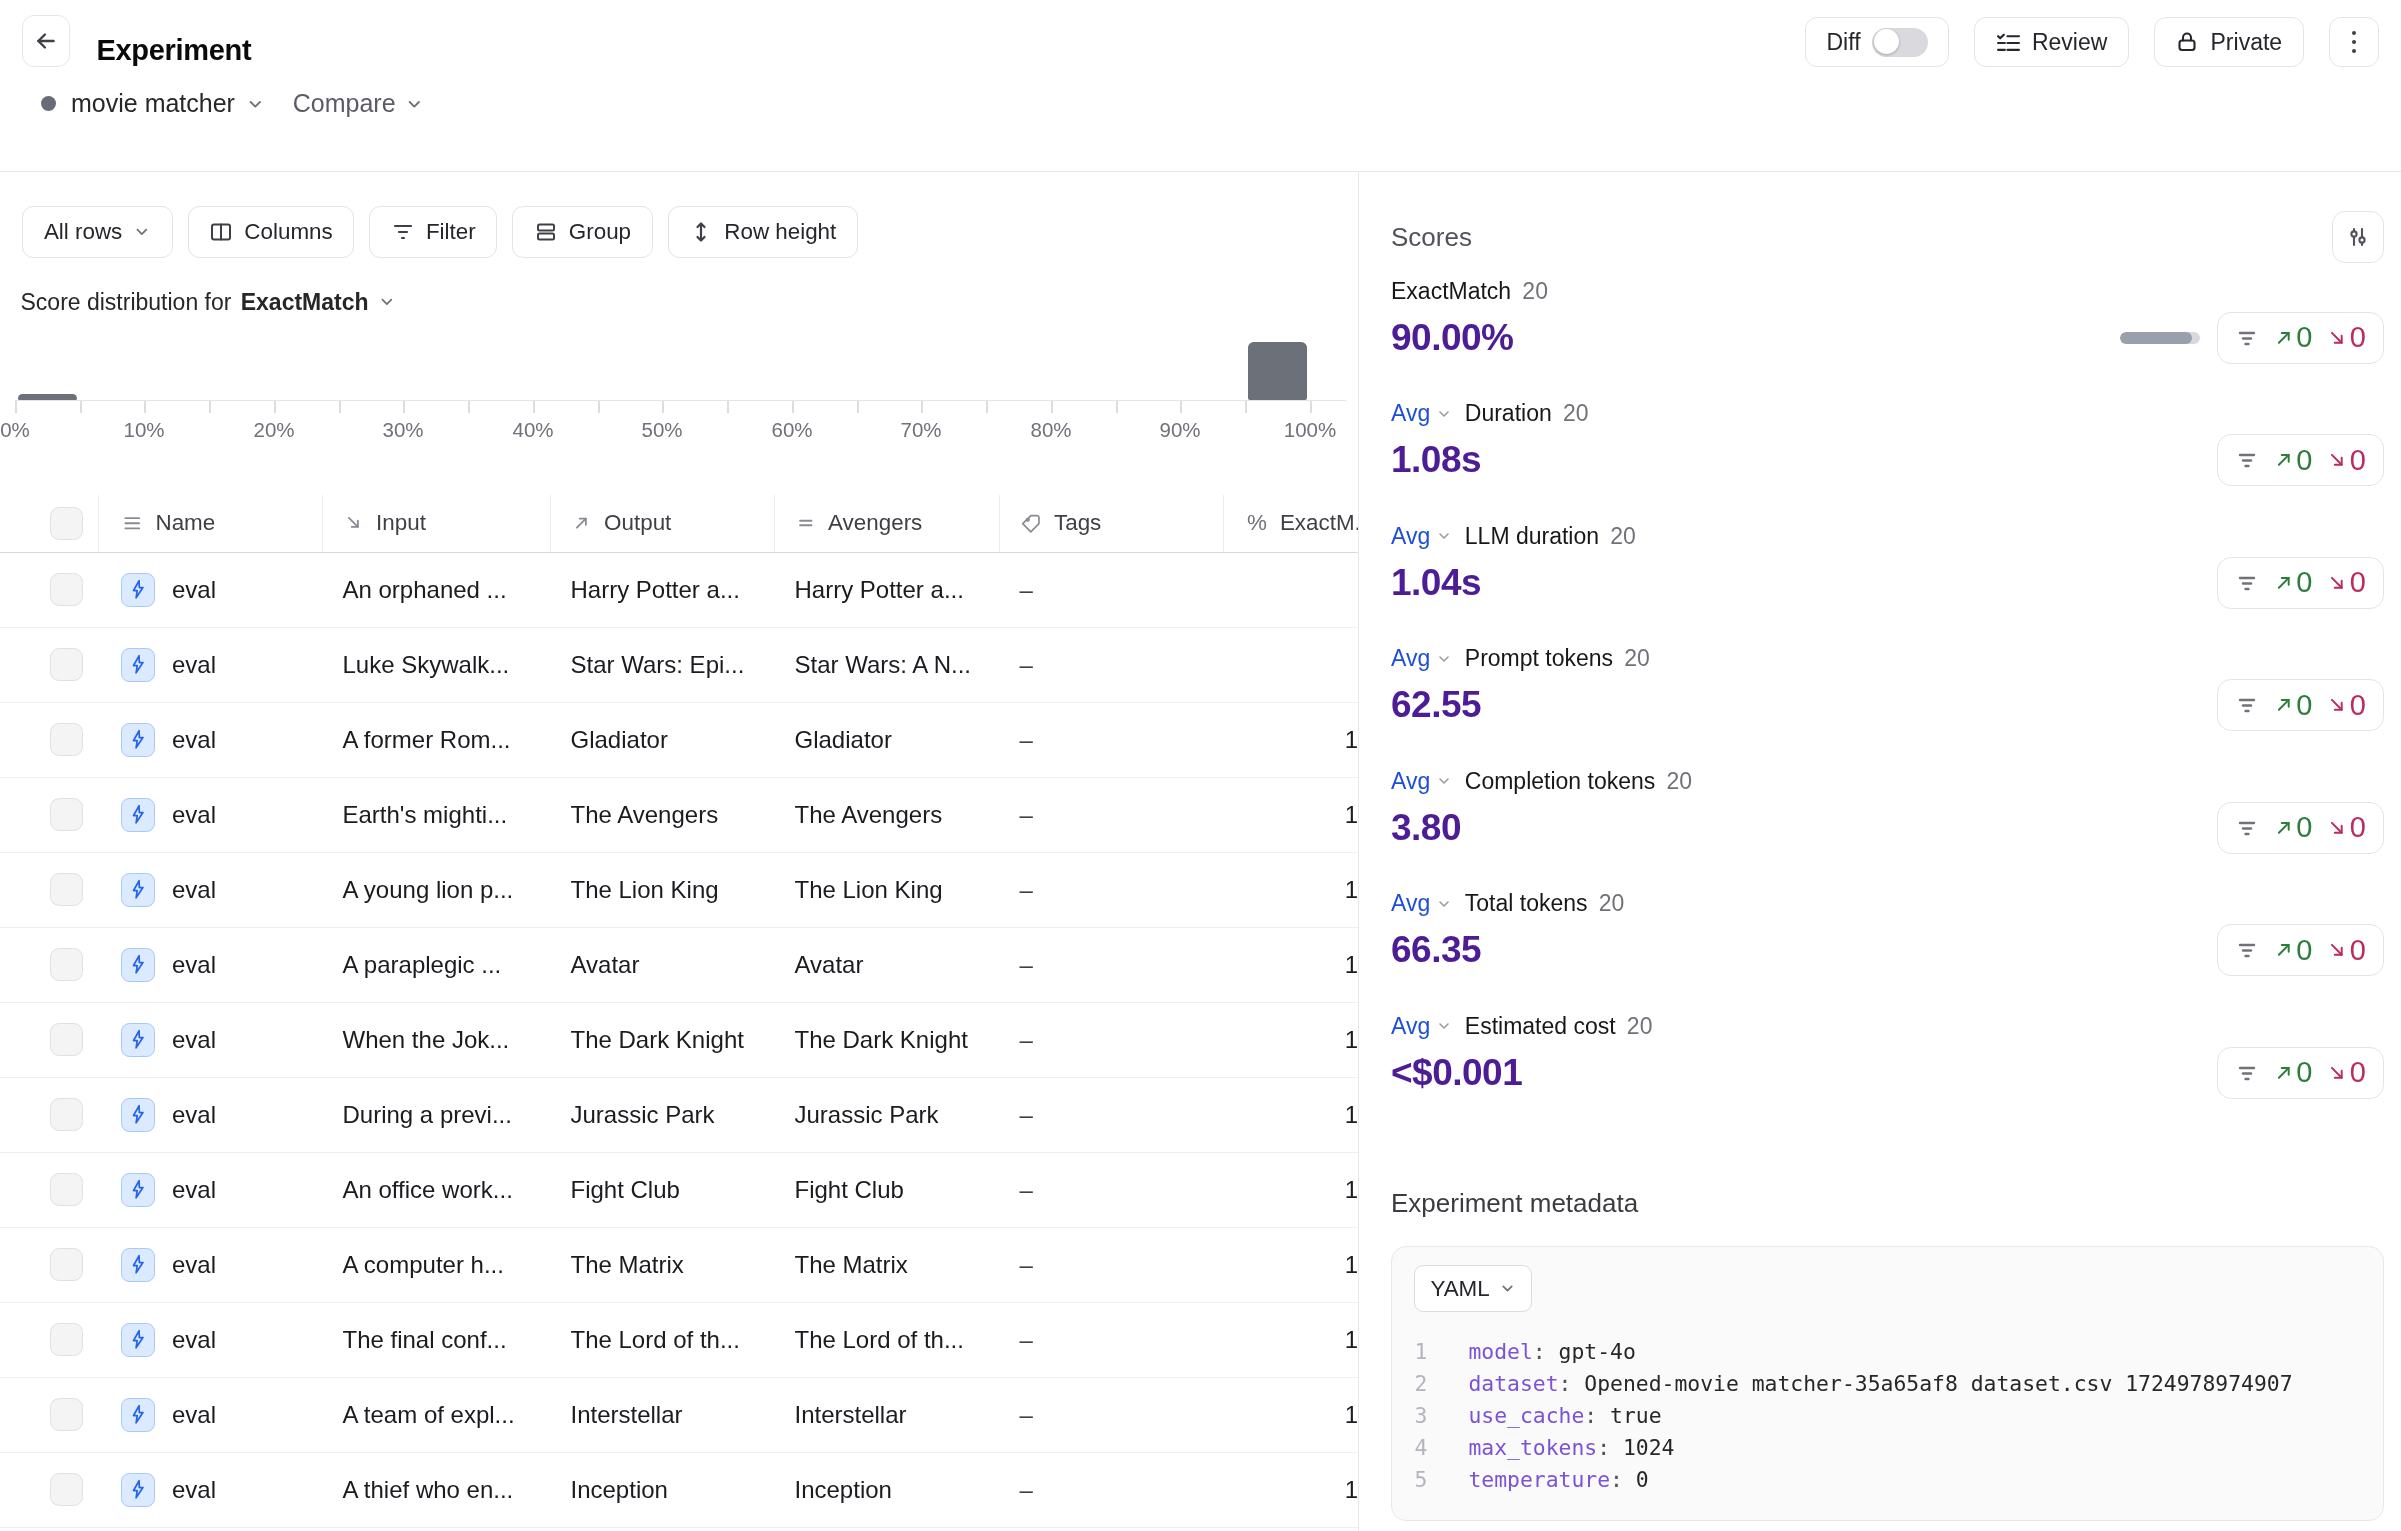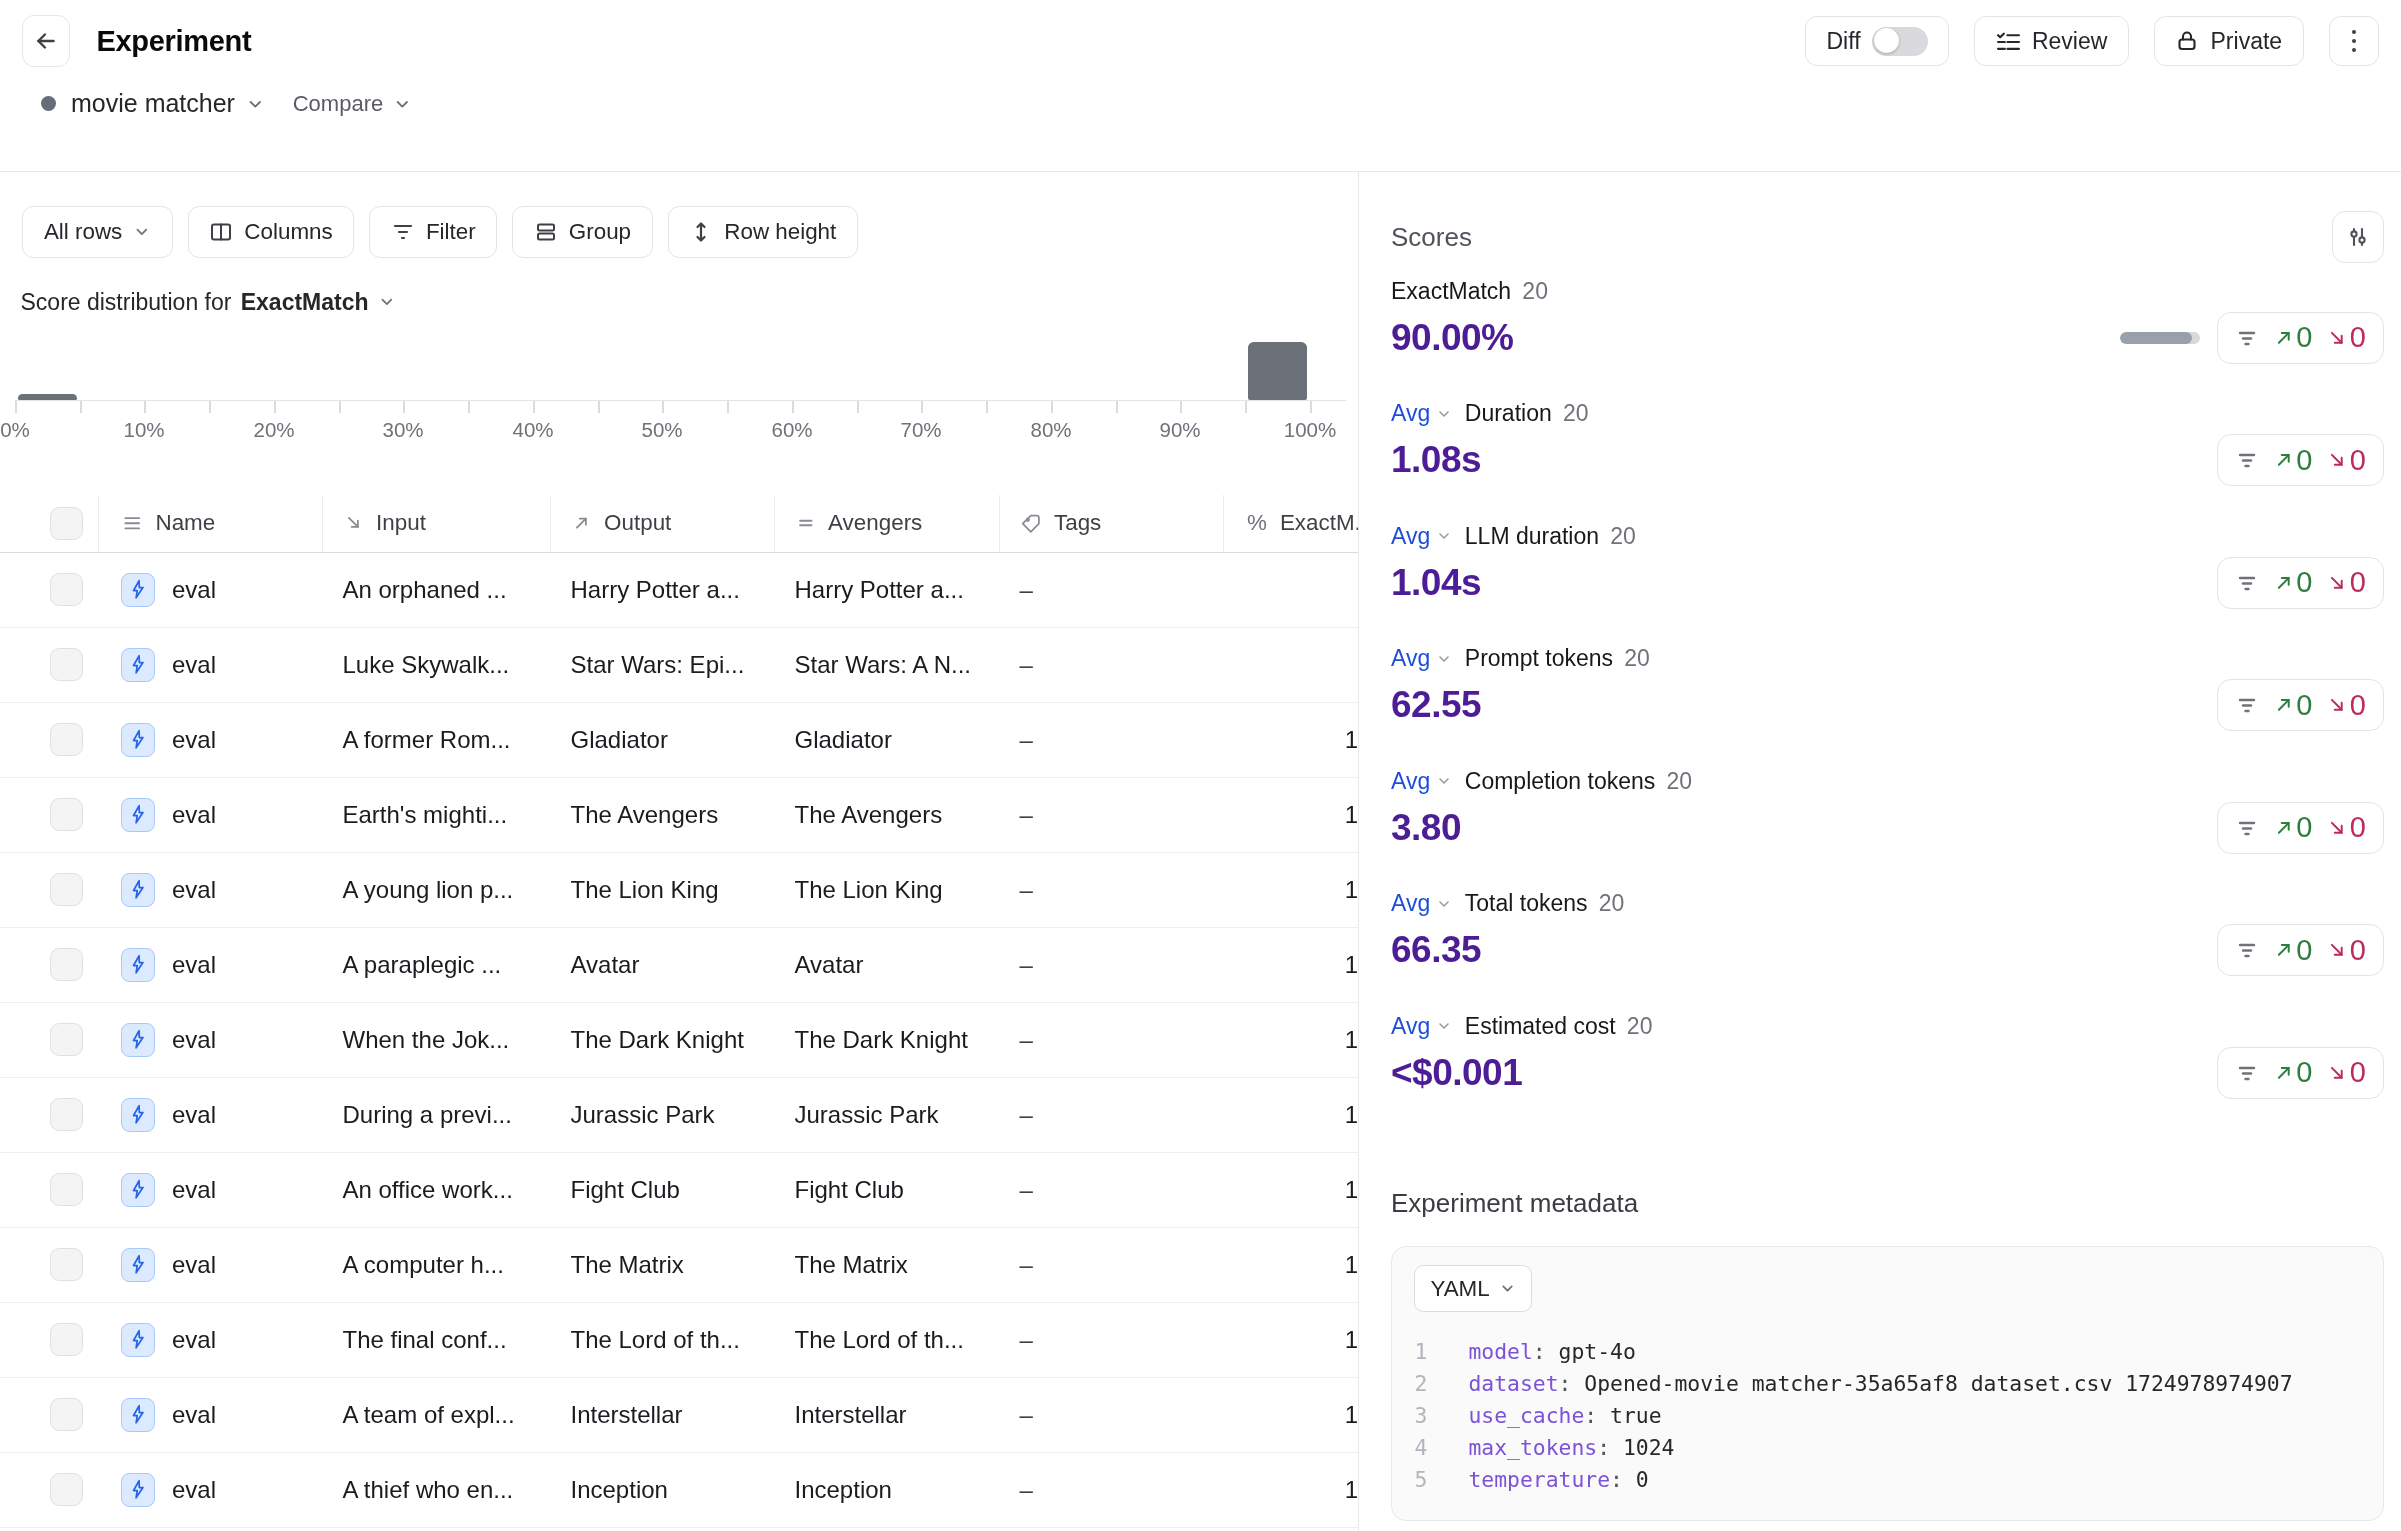--- a/index.html
+++ b/index.html
@@ -2,34 +2,34 @@
 <html style="font-size:15px"><head>
 <meta charset="utf-8">
 <style>
   * { box-sizing: border-box; margin: 0; padding: 0; }
   html,body { background:#fff; }
   body { font-family: "Liberation Sans", sans-serif; color:#18181b; }
   .app { position:relative; width:2401px; height:1531px; background:#fff; overflow:hidden; }
 
   
   .page-header { height:172px; border-bottom:1.9px solid #e8e8ea; }
-  .hrow1 { display:flex; align-items:center; padding:15px 22.4px 0 22.4px; }
+  .hrow1 { display:flex; align-items:flex-end; padding:15px 22.4px 0 22.4px; }
   .back-btn { width:48px; height:52px; border:1.4px solid #e7e7ea; border-radius:12px; background:#fff; display:flex; align-items:center; justify-content:center; cursor:pointer; }
   .page-title { font-size:29px; font-weight:700; color:#0a0a0a; margin-left:26px; letter-spacing:-0.3px; }
   .hactions { margin-left:auto; display:flex; align-items:center; gap:25px; }
   .btn { display:inline-flex; align-items:center; gap:11.2px; height:50px; padding:0 20.5px; border:1.4px solid #e4e4e7; border-radius:12px; background:#fff; font-size:23px; color:#26262b; font-family:inherit; cursor:pointer; white-space:nowrap; }
   .toggle { width:56px; height:29px; border-radius:15px; background:#d9d9de; position:relative; display:inline-block; }
   .toggle .knob { position:absolute; left:1.9px; top:1.9px; width:25px; height:25px; border-radius:50%; background:#fff; box-shadow:0 0.9px 2.8px rgba(0,0,0,.25); }
   .kebab { width:50px; padding:0; justify-content:center; }
   .kebab .dots { display:flex; flex-direction:column; gap:4.7px; }
   .kebab .dots i { width:4.2px; height:4.2px; border-radius:50%; background:#3f3f46; }
   .hrow2 { margin-top:22.4px; padding-left:41px; display:flex; align-items:center; }
   .exp-dot { width:15px; height:15px; border-radius:50%; background:#686c78; flex:none; }
   .exp-name { display:flex; align-items:center; gap:11.2px; margin-left:15px; font-size:25px; color:#27272a; background:none; border:none; font-family:inherit; cursor:pointer; }
-  .compare-btn { display:flex; align-items:center; gap:9.3px; margin-left:28px; font-size:22px; color:#5b5b66; background:none; border:none; font-family:inherit; cursor:pointer; }
+  .compare-btn { display:flex; align-items:center; gap:9.3px; margin-left:28px; font-size:25px; color:#5b5b66; background:none; border:none; font-family:inherit; cursor:pointer; }
 
   
   .main { display:flex; height:1359px; }
   .left { width:1358px; flex:none; position:relative; overflow:hidden; }
   .right { flex:1; border-left:1.9px solid #e8e8ea; padding:39px 17px 0 32px; overflow:hidden; }
 
   
   .toolbar { margin:34px 0 0 22.4px; display:flex; gap:15px; }
   .toolbar .btn { height:52px; border-radius:11.2px; font-size:22.4px; }
 

